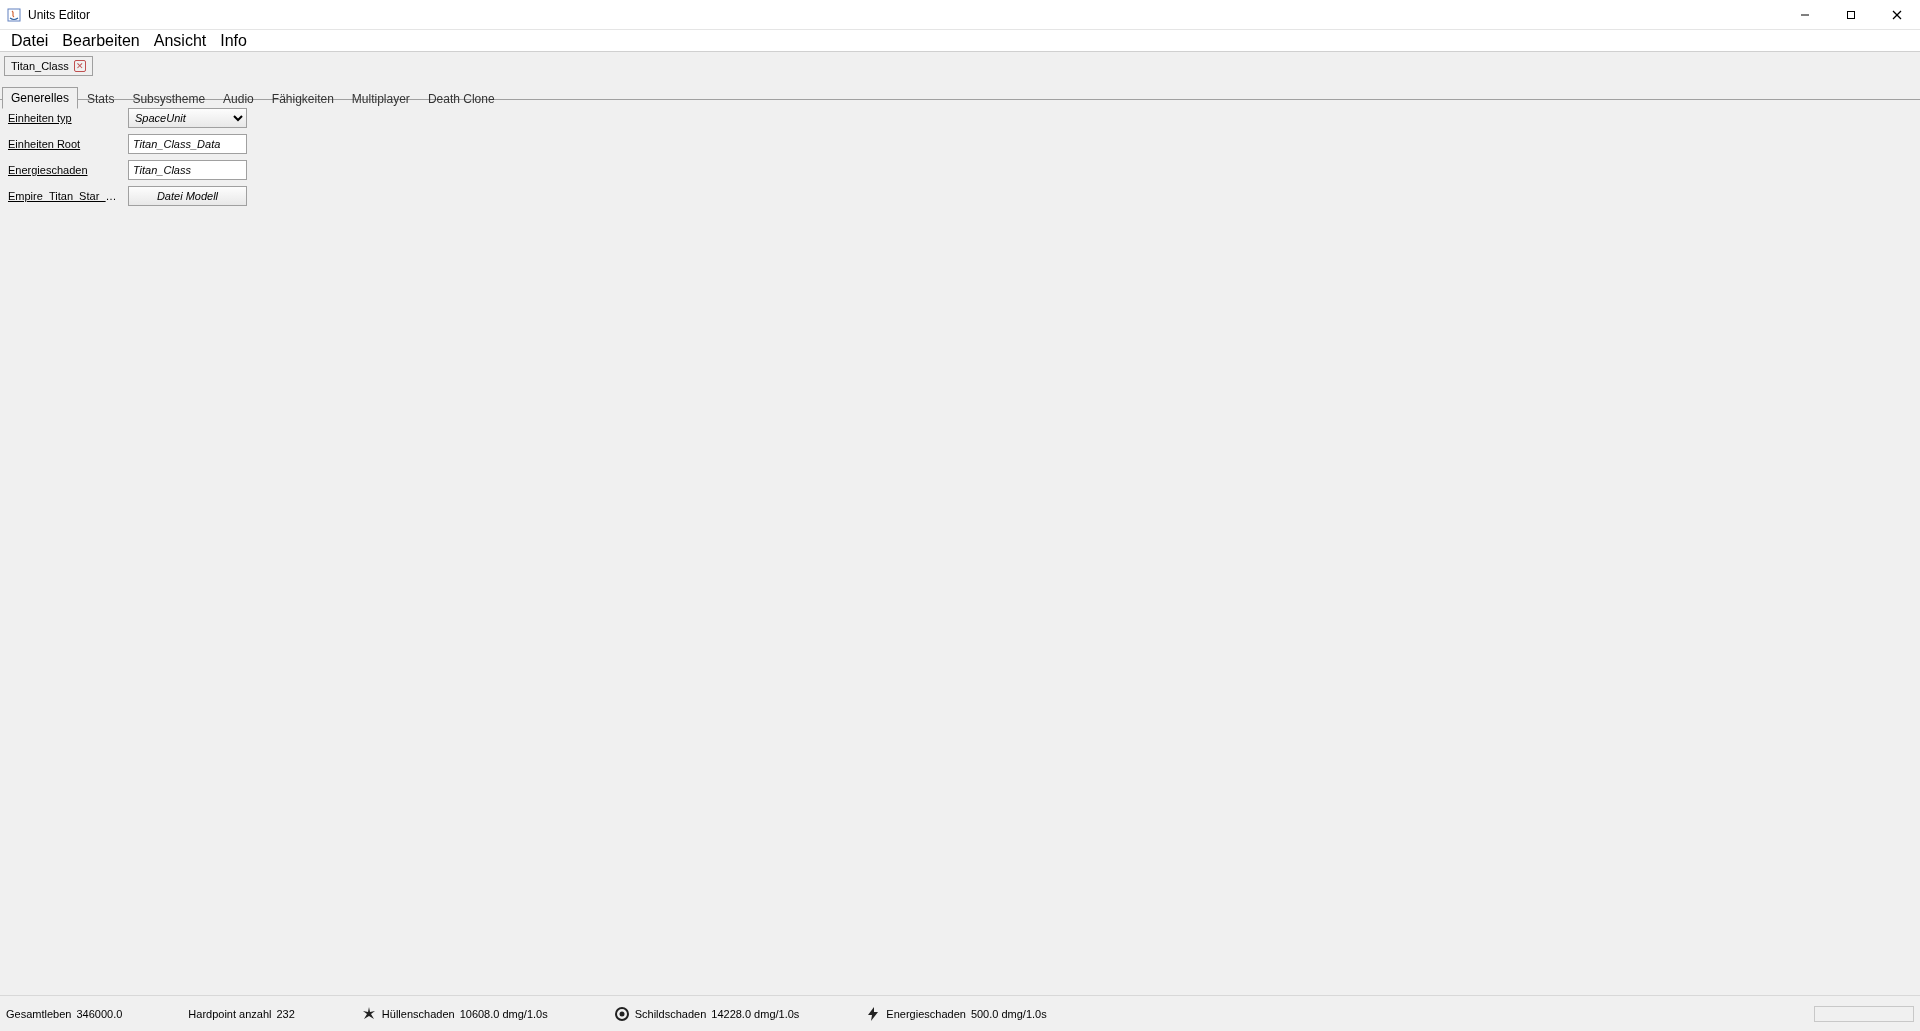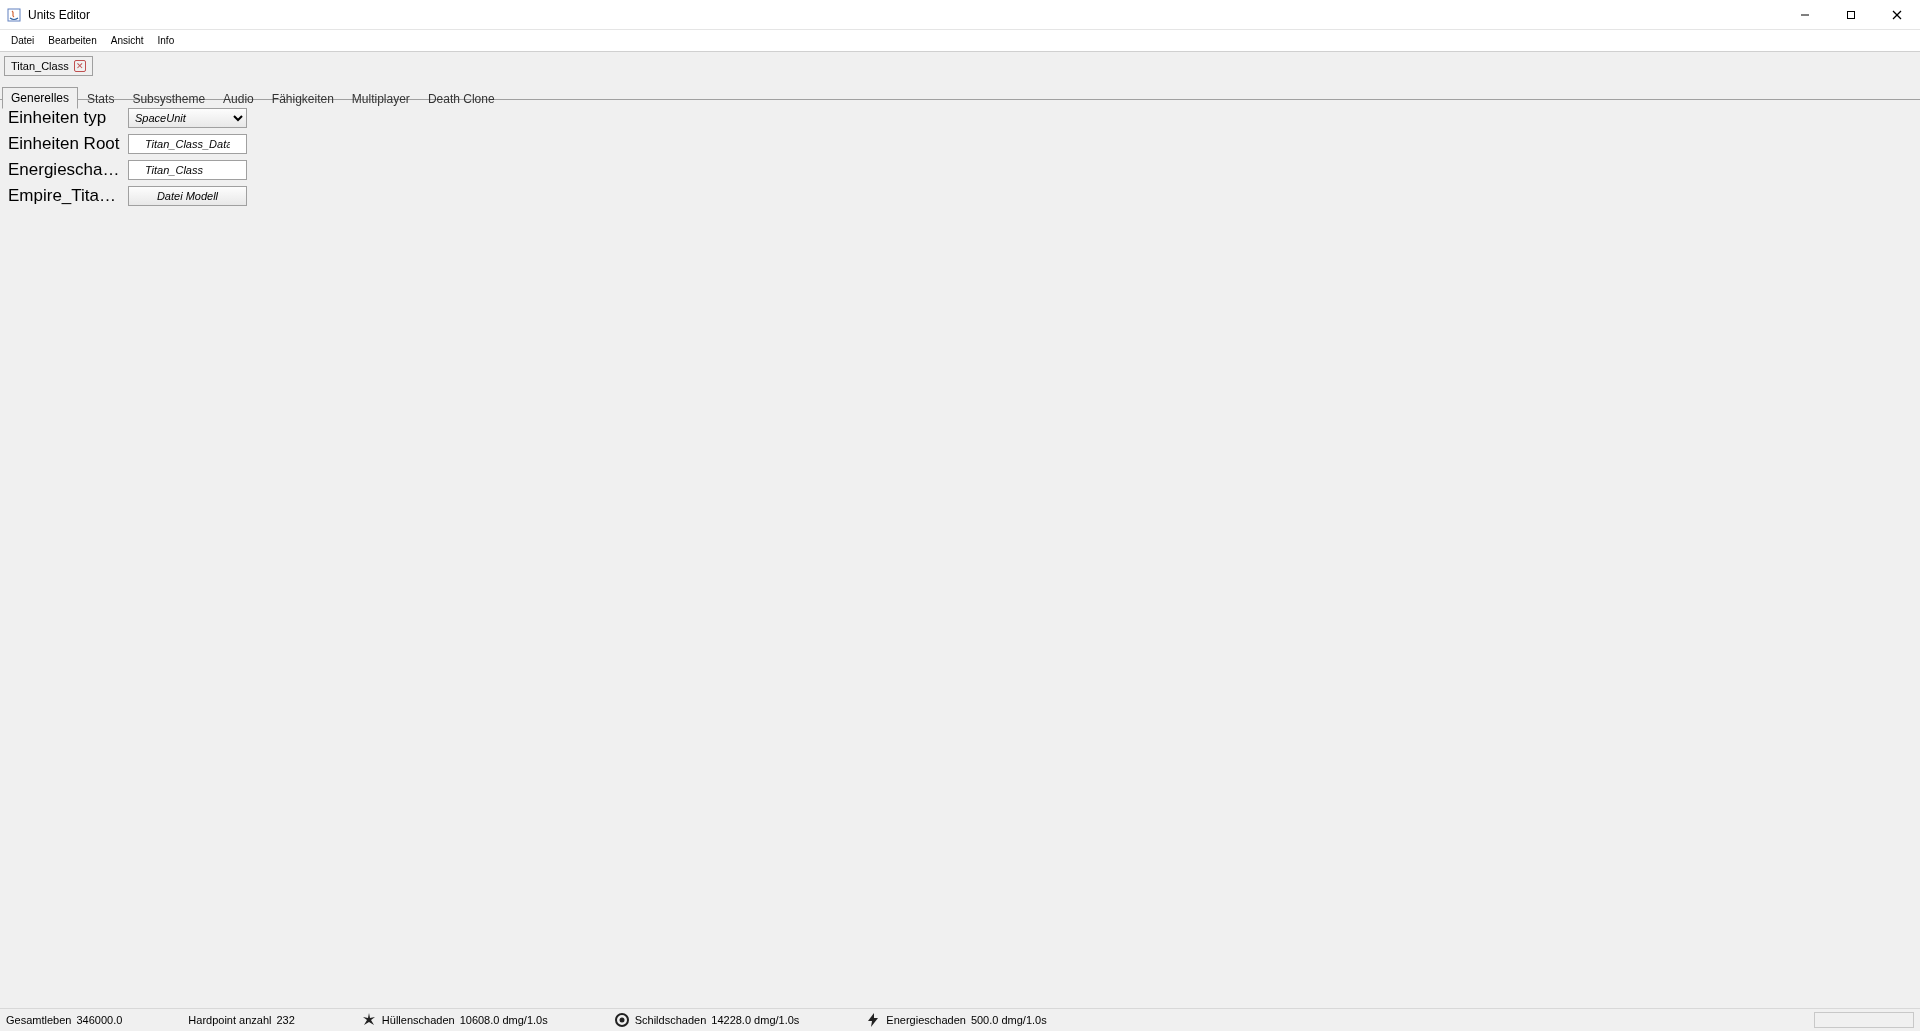--- a/index.html
+++ b/index.html
@@ -50,21 +50,21 @@
     color: #000;
   }
 
   .menubar {
     height: 22px;
     background: #ffffff;
     display: flex;
     align-items: center;
     padding: 0 4px;
     border-bottom: 1px solid #d0d0d0;
-    font-size: 10px;
+    font-size: 16px;
   }
   .menubar .menu-item {
     padding: 2px 7px;
   }
 
   .doc-tabs {
     height: 24px;
     background: #f0f0f0;
     display: flex;
     align-items: flex-end;
@@ -124,51 +124,52 @@
     overflow: auto;
   }
   .form-row {
     display: flex;
     align-items: center;
     height: 24px;
     margin-bottom: 2px;
   }
   .form-row .label {
     width: 120px;
-    font-size: 17px;
+    font-size: 11px;
     white-space: nowrap;
     overflow: hidden;
     text-overflow: ellipsis;
     padding-right: 4px;
+    text-decoration: underline;
   }
   .form-row .control {
     width: 119px;
     font-style: italic;
   }
   select.swing, input.swing, button.swing {
     width: 120px;
     height: 20px;
     font-size: 11px;
     font-family: inherit;
     background: #ffffff;
     border: 1px solid #a0a0a0;
-    padding: 1px 16px;
+    padding: 1px 4px;
   }
   select.swing {
     background: linear-gradient(#fdfdfd, #e8e8e8);
     padding: 0 2px;
   }
   button.swing {
     background: linear-gradient(#fdfdfd, #e8e8e8);
     text-align: center;
     cursor: default;
   }
 
   .statusbar {
-    height: 23px;
+    height: 36px;
     background: #f0f0f0;
     border-top: 1px solid #d8d8d8;
     display: flex;
     align-items: center;
     font-size: 11px;
     padding: 0 6px;
     gap: 6px;
   }
   .statusbar .status-group {
     display: flex;

